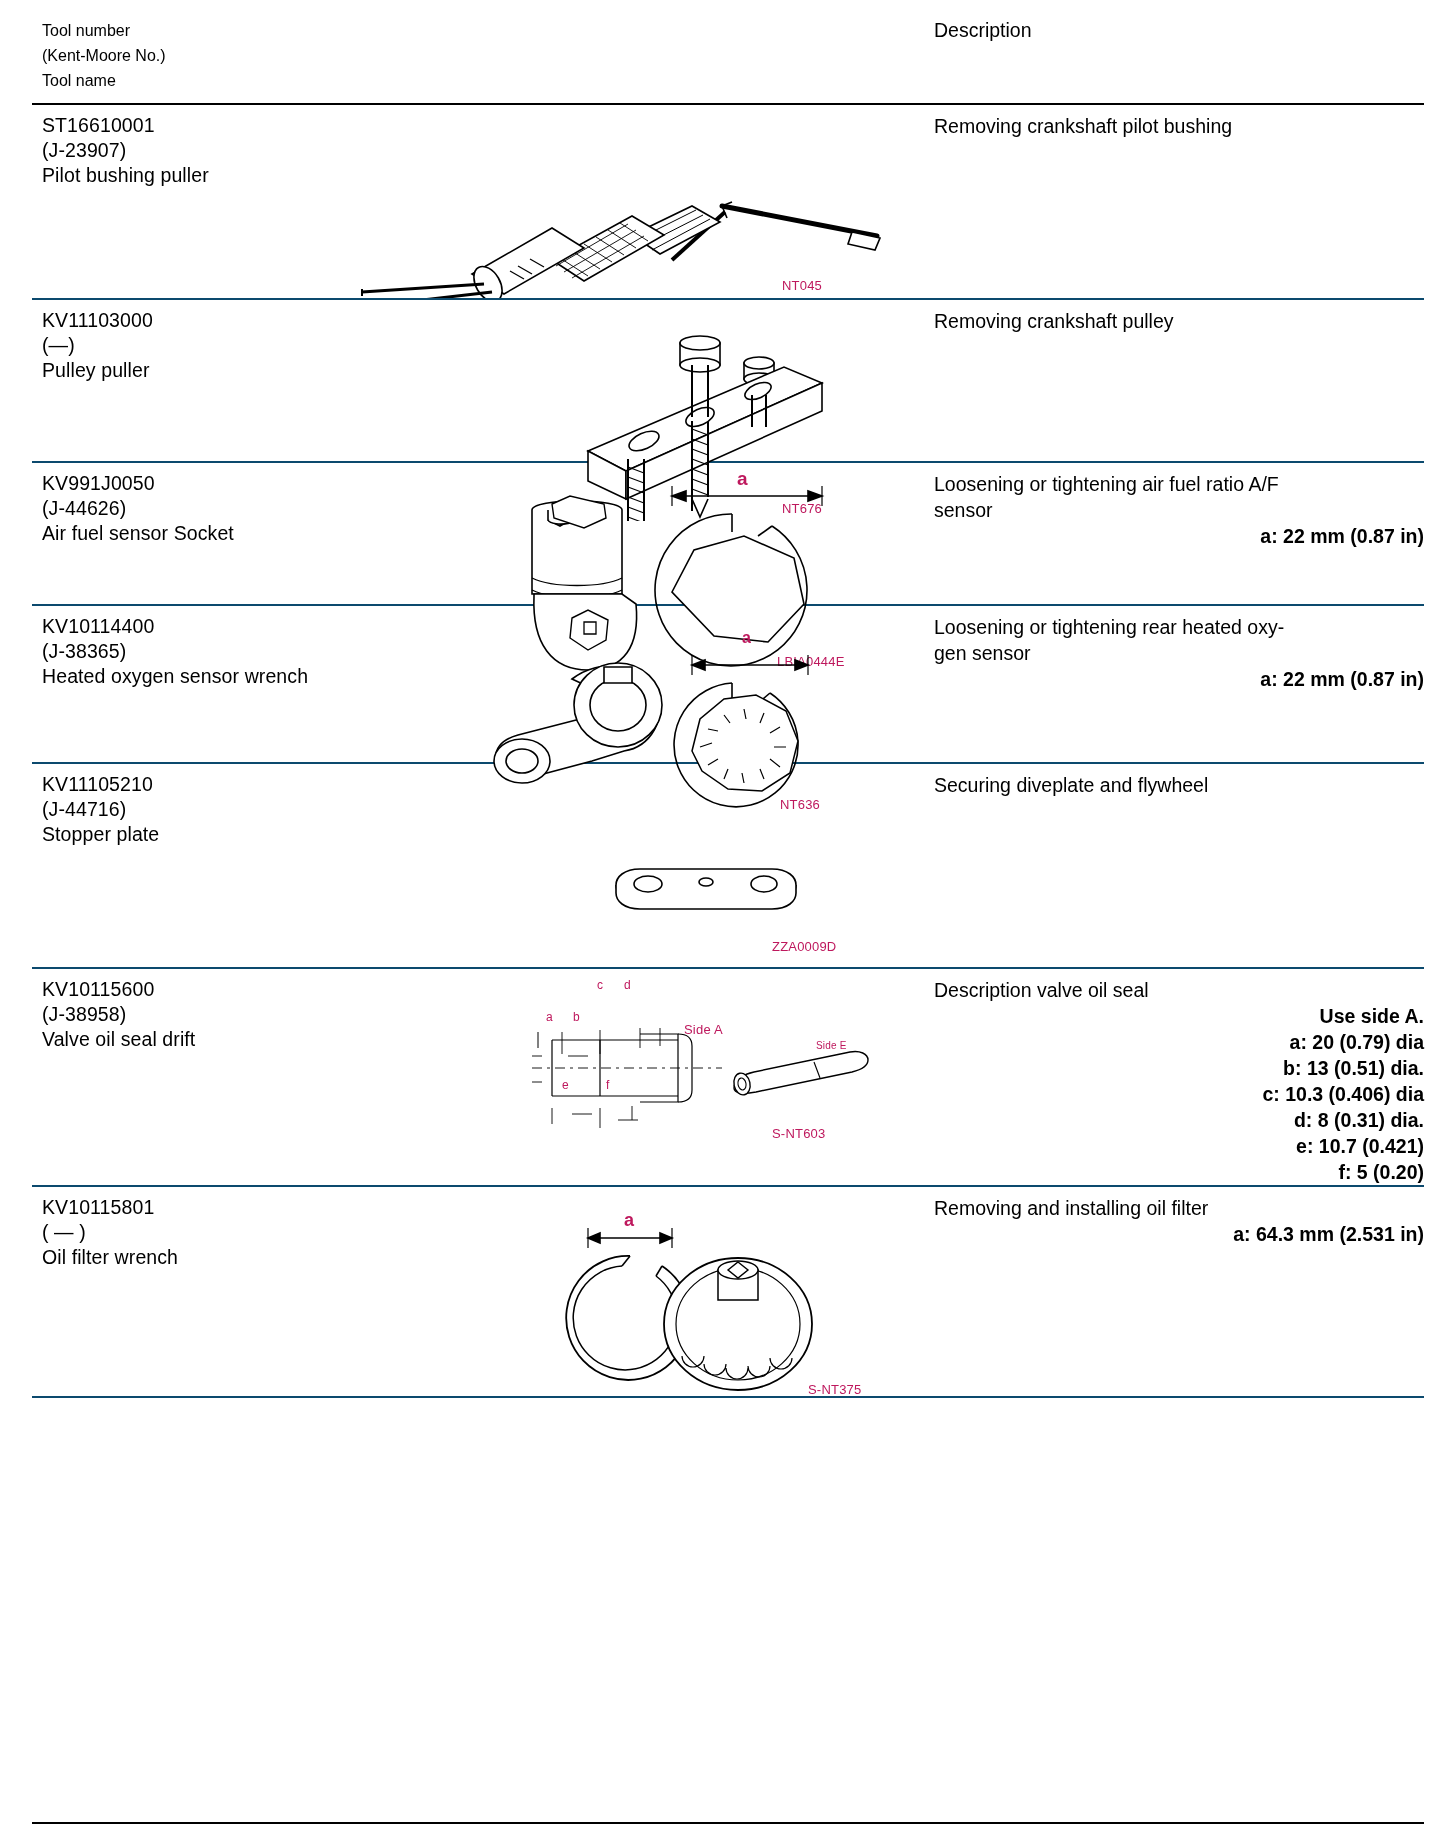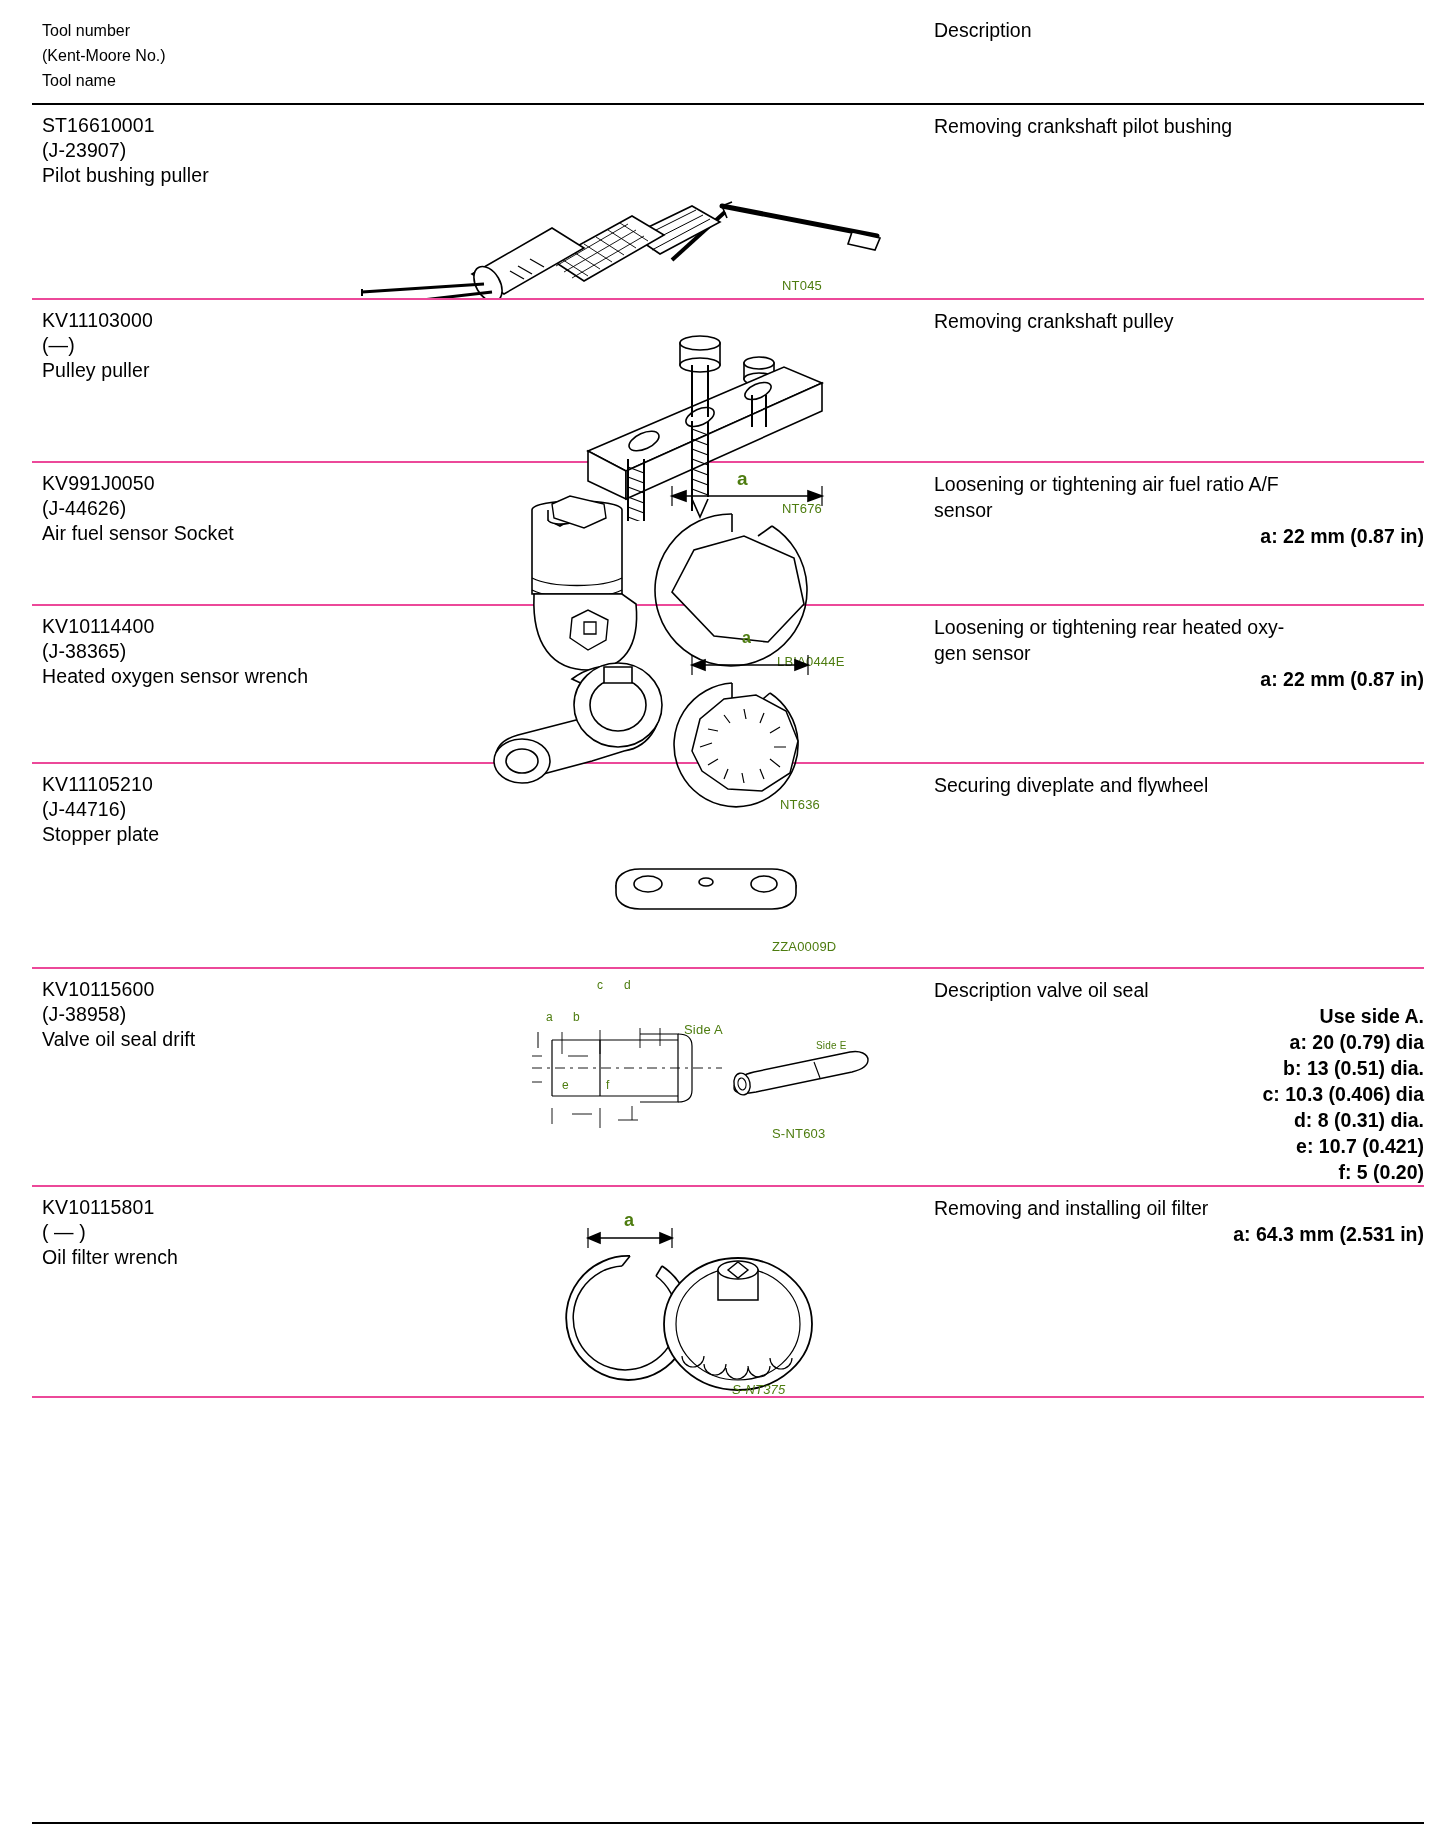--- a/index.html
+++ b/index.html
@@ -30,21 +30,21 @@
   }
   table.tools td {
     vertical-align: top;
     padding: 0;
     border: 0;
   }
   .col-tool { width: 888px; }
   .col-desc { width: 504px; }
 
   tr.row > td {
-    border-bottom: 2px solid #ec4899;
+    border-bottom: 2px solid #0c4a6e;
   }
   tr.header > td {
     border-bottom: 2px solid #000;
   }
   td.tool-cell {
     border-right: 2px solid #000;
     position: relative;
   }
   .tool-text {
     padding: 8px 0 0 10px;
@@ -70,21 +70,21 @@
   }
   .fig {
     position: relative;
   }
   .fig svg { display: block; }
   .figcode {
     position: absolute;
     font-size: 13px;
     font-family: "Liberation Sans", sans-serif;
     letter-spacing: 0.2px;
-    color: #4d7c0f;
+    color: #be185d;
   }
   .bottom-rule {
     position: absolute;
     left: 32px;
     top: 1822px;
     width: 1392px;
     height: 0;
     border-top: 2px solid #000;
   }
 </style>
@@ -424,21 +424,21 @@
 
               <path d="M706 128 m -74 0 a 74 66 0 1 0 148 0 a 74 66 0 1 0 -148 0" fill="#fff" stroke-width="1.8"></path>
               <path d="M706 128 m -62 0 a 62 56 0 1 0 124 0 a 62 56 0 1 0 -124 0" fill="#fff" stroke-width="1.2"></path>
 
               <path d="M650 160 a11 11 0 0 0 22 0 M672 168 a11 11 0 0 0 22 0 M694 172 a11 11 0 0 0 22 0 M716 170 a11 11 0 0 0 22 0 M738 162 a11 11 0 0 0 22 0" stroke-width="1.2"></path>
 
               <path d="M686 74 L726 74 L726 104 L686 104 Z" fill="#fff" stroke-width="1.5"></path>
               <ellipse cx="706" cy="74" rx="20" ry="9" fill="#fff" stroke-width="1.5"></ellipse>
               <path d="M706 66 L716 74 L706 82 L696 74 Z" fill="#fff" stroke-width="1.4"></path>
             </svg>
-            <div class="figcode" style="left:700px; top:186px;font-style:italic;">S-NT375</div>
+            <div class="figcode" style="left:776px; top:186px;">S-NT375</div>
             <div class="figcode" style="left:592px; top:14px; font-size:18px; font-weight:bold;">a</div>
           </div>
         </td>
         <td>
           <div class="desc-text">
             <div>Removing and installing oil filter</div>
             <div class="b">a: 64.3 mm (2.531 in)</div>
           </div>
         </td>
       </tr>

